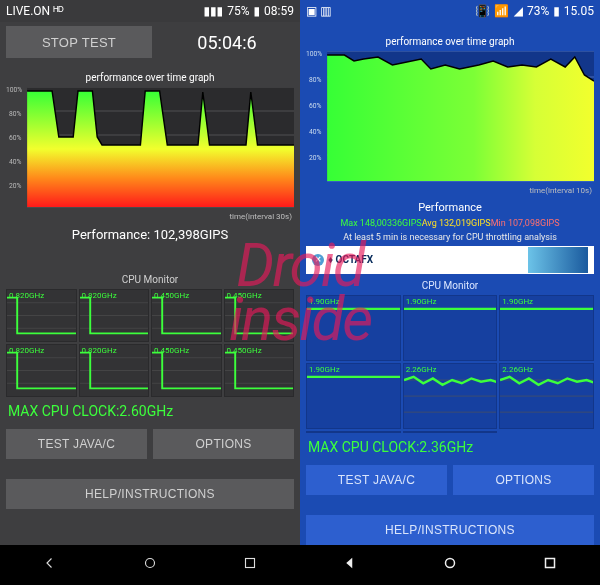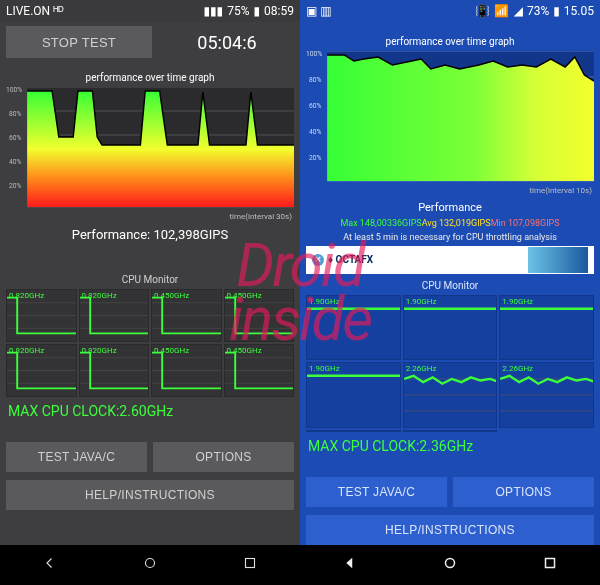--- a/index.html
+++ b/index.html
@@ -25,22 +25,22 @@
   .axis-lbl{position:absolute;color:#bfbfbf;font-size:8px}
   .cpu-title{color:#d0d0d0;font-size:10px;text-align:center;margin-top:2px}
   .cpu-grid{display:grid;gap:2px}
   .grid4{grid-template-columns:repeat(4,1fr);grid-template-rows:repeat(2,1fr);height:108px}
   .grid4b{grid-template-columns:repeat(3,1fr);grid-template-rows:repeat(2,1fr);height:150px}
   .cpu-cell{position:relative;background:#333335;border:1px solid #2a2a2c;overflow:hidden}
   .cpu-cell.blue{background:#1640a0;border-color:#12368a}
   .cpu-cell .freq{position:absolute;top:1px;left:2px;font-size:8px;color:#3cff3c}
   .spark{position:absolute;left:0;right:0;bottom:0;height:100%}
   .maxclock{color:#3cff3c;font-size:14px;padding:2px 2px 4px}
-  .btn-row{display:flex;gap:6px;margin-top:15px}
-  .btn-help-row{display:flex;justify-content:center;margin-top:4px;margin-bottom:6px}
+  .btn-row{display:flex;gap:6px;margin-top:2px}
+  .btn-help-row{display:flex;justify-content:center;margin-top:16px;margin-bottom:6px}
   .btn-help{width:70%}
   .nav{height:40px;background:#000;display:flex;align-items:center;justify-content:space-around}
   .nav.blue{background:#000}
   .nav svg{width:18px;height:18px}
   
   .wm{position:absolute;left:50%;top:50%;transform:translate(-50%,-50%);font-size:60px;font-weight:400;font-style:italic;color:rgba(230,26,90,.65);line-height:.9;pointer-events:none;text-align:center;letter-spacing:-2px}
   .wm .ln2{display:block}
   
   .ad{height:30px;background:#fff;display:flex;align-items:center;font-size:10px;color:#062a5a;font-weight:700;padding:0 6px;gap:4px}
   .ad .adx{width:12px;height:12px;background:#4f9dd4;border-radius:50%;color:#fff;display:flex;align-items:center;justify-content:center;font-size:8px}

